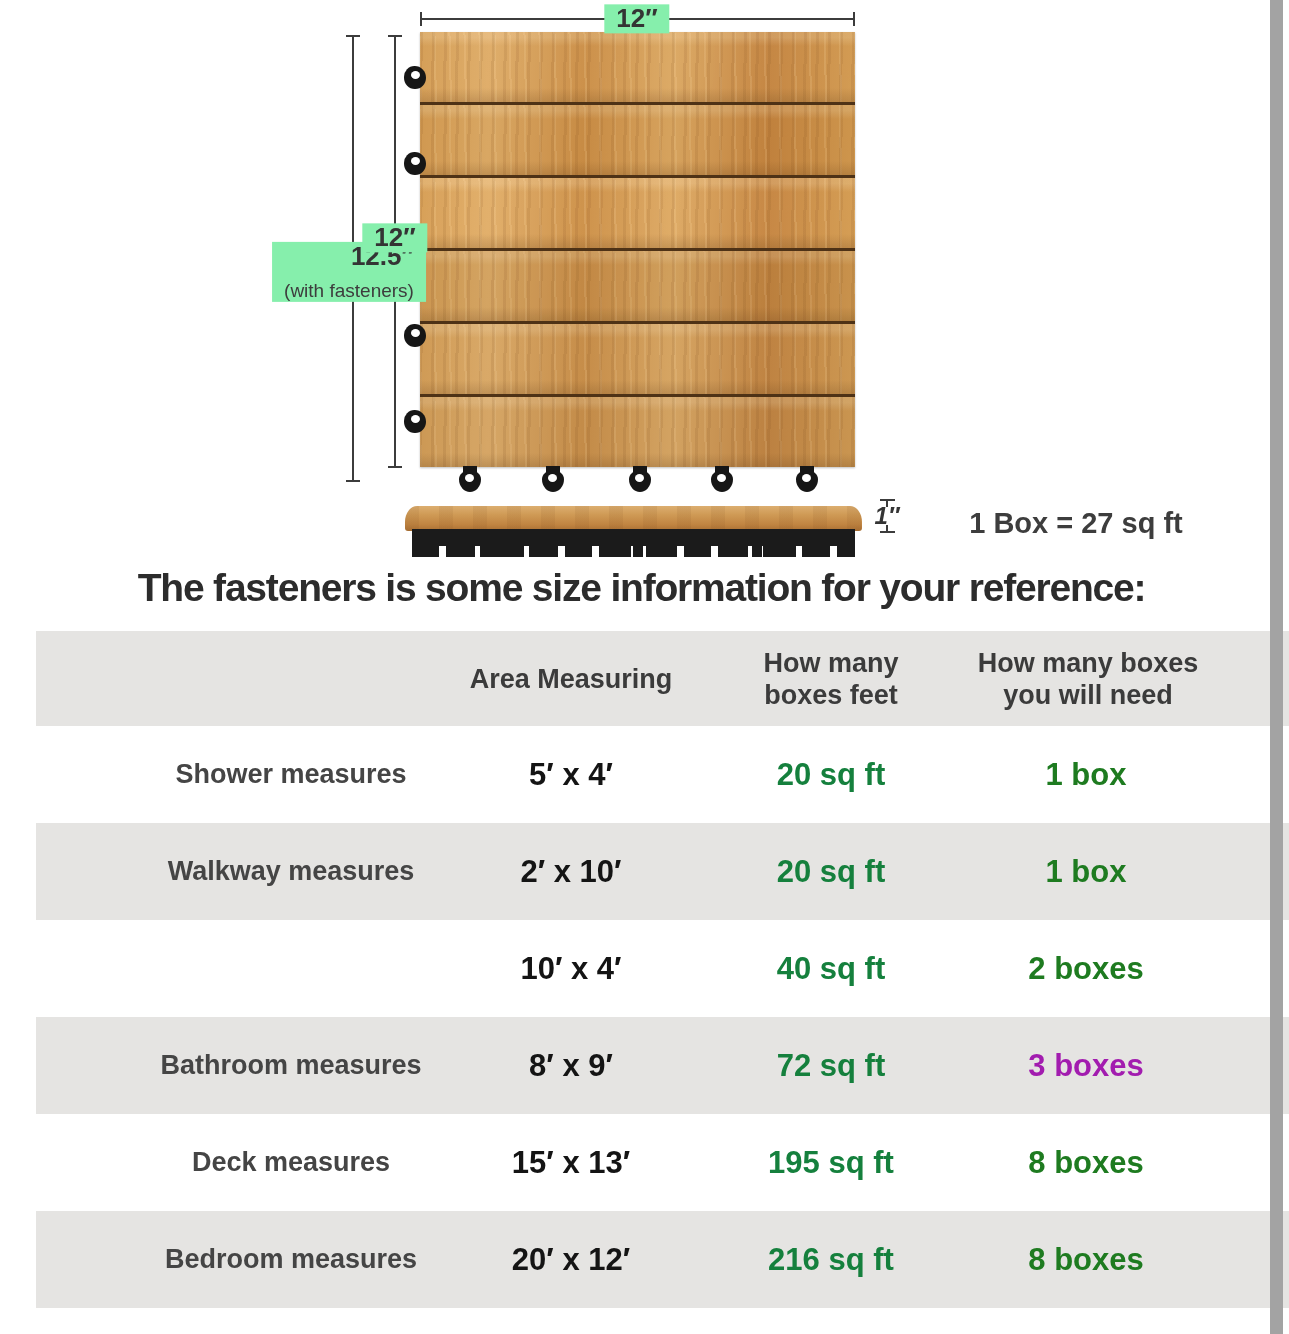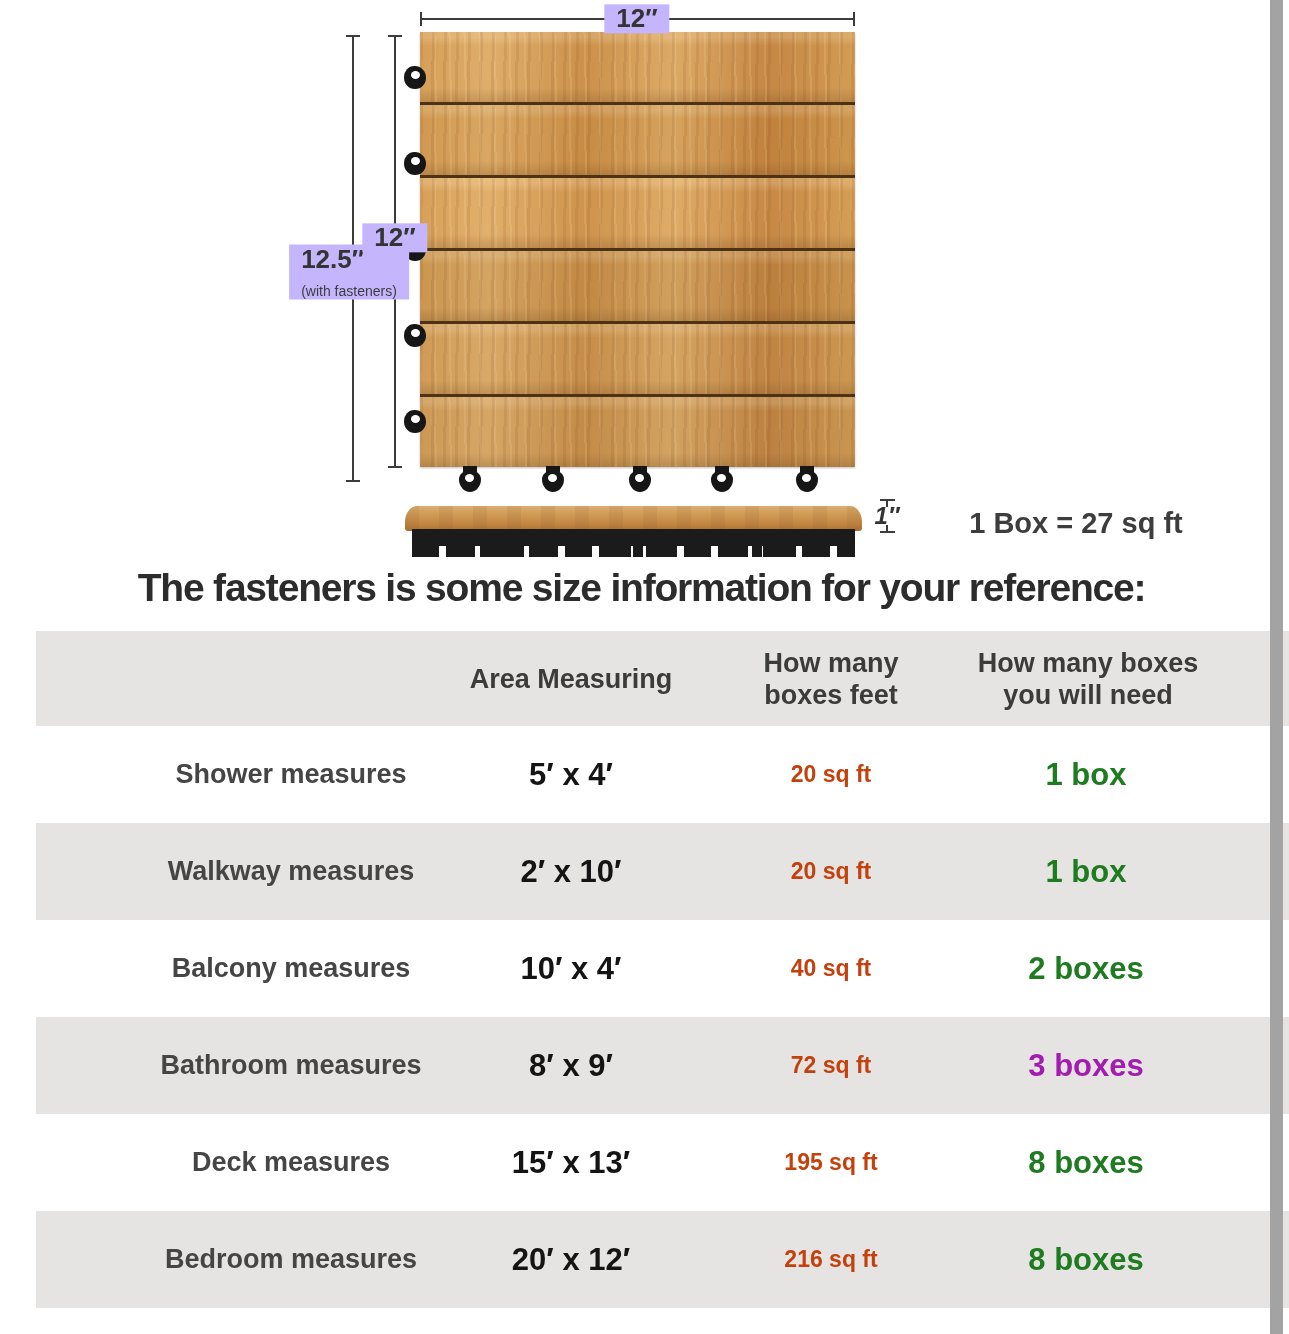--- a/index.html
+++ b/index.html
@@ -9,25 +9,25 @@
   }
 
   
   .hdim{position:absolute; height:2px; background:#3c3c3c;}
   .hdim::before,.hdim::after{content:""; position:absolute; top:-6px; width:2px; height:14px; background:#3c3c3c;}
   .hdim::before{left:0;} .hdim::after{right:0;}
   .vdim{position:absolute; width:2px; background:#3c3c3c;}
   .vdim::before,.vdim::after{content:""; position:absolute; left:-6px; width:14px; height:2px; background:#3c3c3c;}
   .vdim::before{top:0;} .vdim::after{bottom:0;}
   .dimlabel{
-    position:absolute; background:#c4b5fd; color:#343434; font-weight:600;
+    position:absolute; background:#86efac; color:#343434; font-weight:600;
     font-size:26px; padding:1px 12px; white-space:nowrap; transform:translate(-50%,-50%);
-    text-align:left; line-height:1.05; z-index:3;
-  }
-  .dimlabel .sub{display:block; font-size:14px; font-weight:400; color:#3d3d3d; margin-top:11px;}
+    text-align:right; line-height:1.05; z-index:3;
+  }
+  .dimlabel .sub{display:block; font-size:19px; font-weight:400; color:#3d3d3d; margin-top:11px;}
 
   
   .tile{
     position:absolute; left:420px; top:32px; width:435px; height:435px;
     background:#4e3216; display:flex; flex-direction:column; gap:3px;
     box-shadow:0 1px 2px rgba(0,0,0,0.25);
   }
   .slat{flex:1; position:relative;
     background:
       linear-gradient(93deg,#cf9a55 0%,#d9a968 16%,#c68d49 38%,#d6a563 58%,#bf8342 80%,#cd9852 100%);
@@ -83,21 +83,21 @@
   .heading{position:absolute; left:0; top:566px; width:1283px; text-align:center;
     font-size:39px; font-weight:800; letter-spacing:-1.2px; color:#2c2c2c;}
 
   
   .trow{position:absolute; left:0; width:1283px;margin-left:36px;}
   .trow.gray{background:#e5e4e2;}
   .cell{position:absolute; top:50%; transform:translate(-50%,-50%);
     white-space:pre-line; text-align:center; line-height:1.18;}
   .cell.c1{left:255px; font-size:27px; font-weight:600; color:#454545;}
   .cell.c2{left:535px; font-size:31px; font-weight:700; color:#141414;}
-  .cell.c3{left:795px; font-size:23px; font-weight:700; color:#c2410c;}
+  .cell.c3{left:795px; font-size:31px; font-weight:700; color:#15803d;}
   .cell.c4{left:1050px; font-size:31px; font-weight:700;}
   .hcell{position:absolute; top:50%; transform:translate(-50%,-50%);
     white-space:pre-line; text-align:center; font-size:27px; font-weight:600;
     color:#3b3b3b; line-height:1.2;}
 
   
   .scrollbar{position:absolute; left:1270px; top:0; width:13px; height:1334px; background:#a3a3a3;}
 </style>
 </head>
 <body>
@@ -167,21 +167,20 @@
     </div>
 
     <div class="trow gray" style="top:823px; height:97px;">
       <div class="cell c1">Walkway measures</div>
       <div class="cell c2">2′ x 10′</div>
       <div class="cell c3">20 sq ft</div>
       <div class="cell c4" style="color:#1e7b20;">1 box</div>
     </div>
 
     <div class="trow" style="top:920px; height:97px;">
-      <div class="cell c1">Balcony measures</div>
       <div class="cell c2">10′ x 4′</div>
       <div class="cell c3">40 sq ft</div>
       <div class="cell c4" style="color:#1e7b20;">2 boxes</div>
     </div>
 
     <div class="trow gray" style="top:1017px; height:97px;">
       <div class="cell c1">Bathroom measures</div>
       <div class="cell c2">8′ x 9′</div>
       <div class="cell c3">72 sq ft</div>
       <div class="cell c4" style="color:#a21caf;">3 boxes</div>

